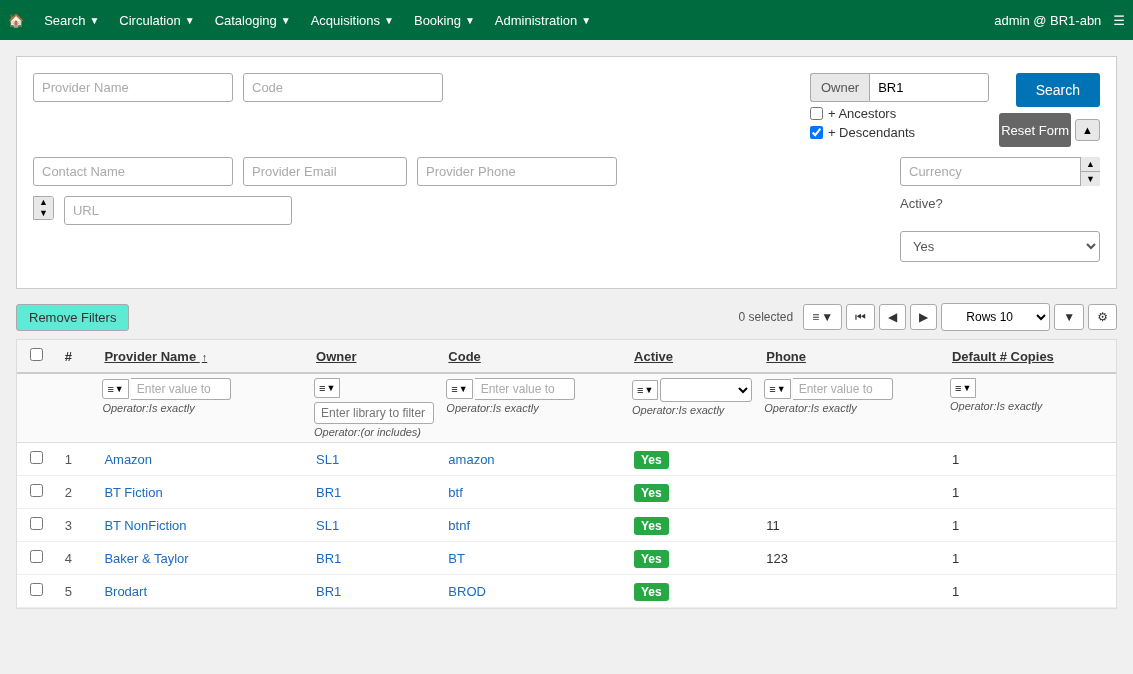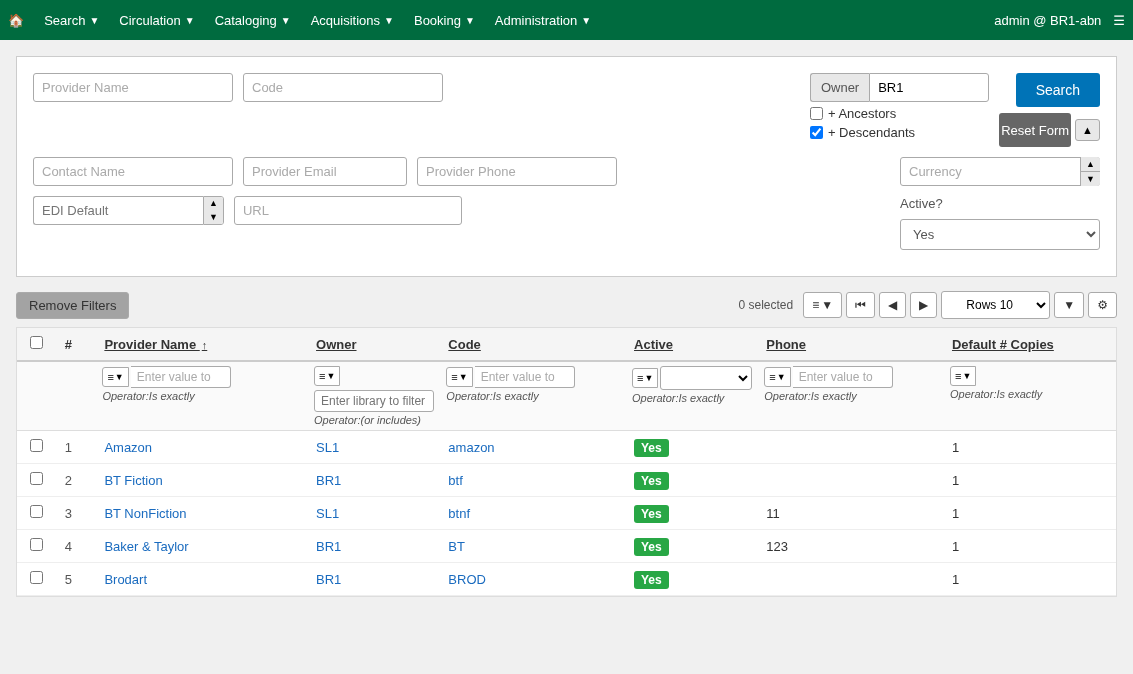--- a/index.html
+++ b/index.html
@@ -189,21 +189,21 @@
     }
 
     
     .toolbar {
       display: flex;
       align-items: center;
       justify-content: space-between;
       margin-bottom: 8px;
     }
     .remove-filters-btn {
-      background: #a3a3a3;
+      background: #5eead4;
       border: 1px solid #aaa;
       padding: 5px 12px;
       font-size: 13px;
       border-radius: 3px;
       cursor: pointer;
       color: #333;
     }
     .toolbar-right {
       display: flex;
       align-items: center;
@@ -423,28 +423,27 @@
           <div style="position:absolute;right:0;top:0;bottom:0;display:flex;flex-direction:column;border-left:1px solid #aaa;">
             <button style="flex:1;background:#e8e8e8;border:none;border-radius:0 3px 0 0;cursor:pointer;font-size:9px;padding:0 5px;">▲</button>
             <button style="flex:1;background:#e8e8e8;border:none;border-top:1px solid #aaa;border-radius:0 0 3px 0;cursor:pointer;font-size:9px;padding:0 5px;">▼</button>
           </div>
         </div>
       </div>
     </div>
 
     <div class="form-row">
       <div class="edi-wrapper">
-        <input class="edi-input" type="text" placeholder="EDI Default" style="">
         <div class="edi-spin">
           <button>▲</button>
           <button>▼</button>
         </div>
       </div>
       <input class="form-input input-url" type="text" placeholder="URL" style="">
-      <div style="margin-left:auto;display:flex;flex-direction:column;gap:4px;">
+      <div style="margin-left:auto;display:flex;flex-direction:column;gap:16px;">
         <div class="active-label">Active?</div>
         <select class="select-input active-select">
           <option>Yes</option>
           <option>No</option>
           <option></option>
         </select>
       </div>
     </div>
   </div>
 

